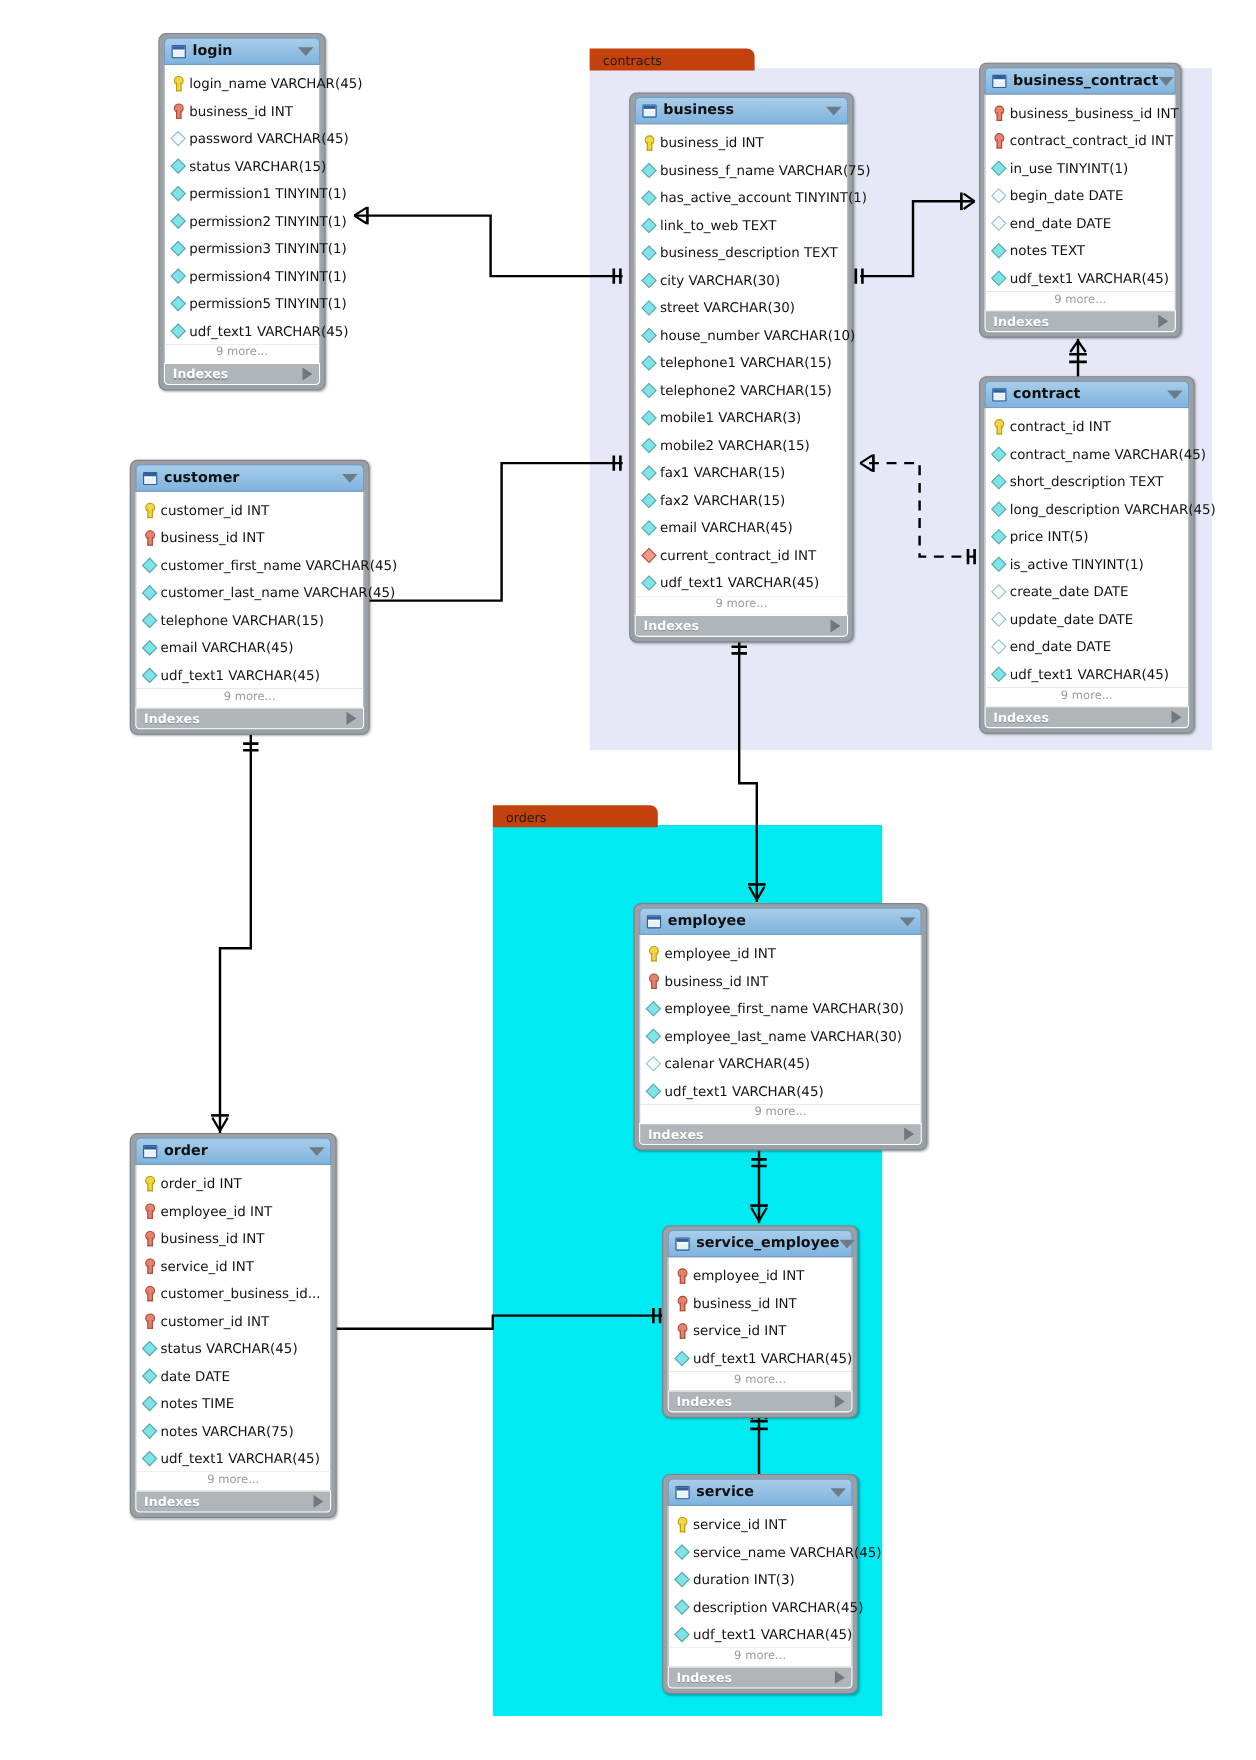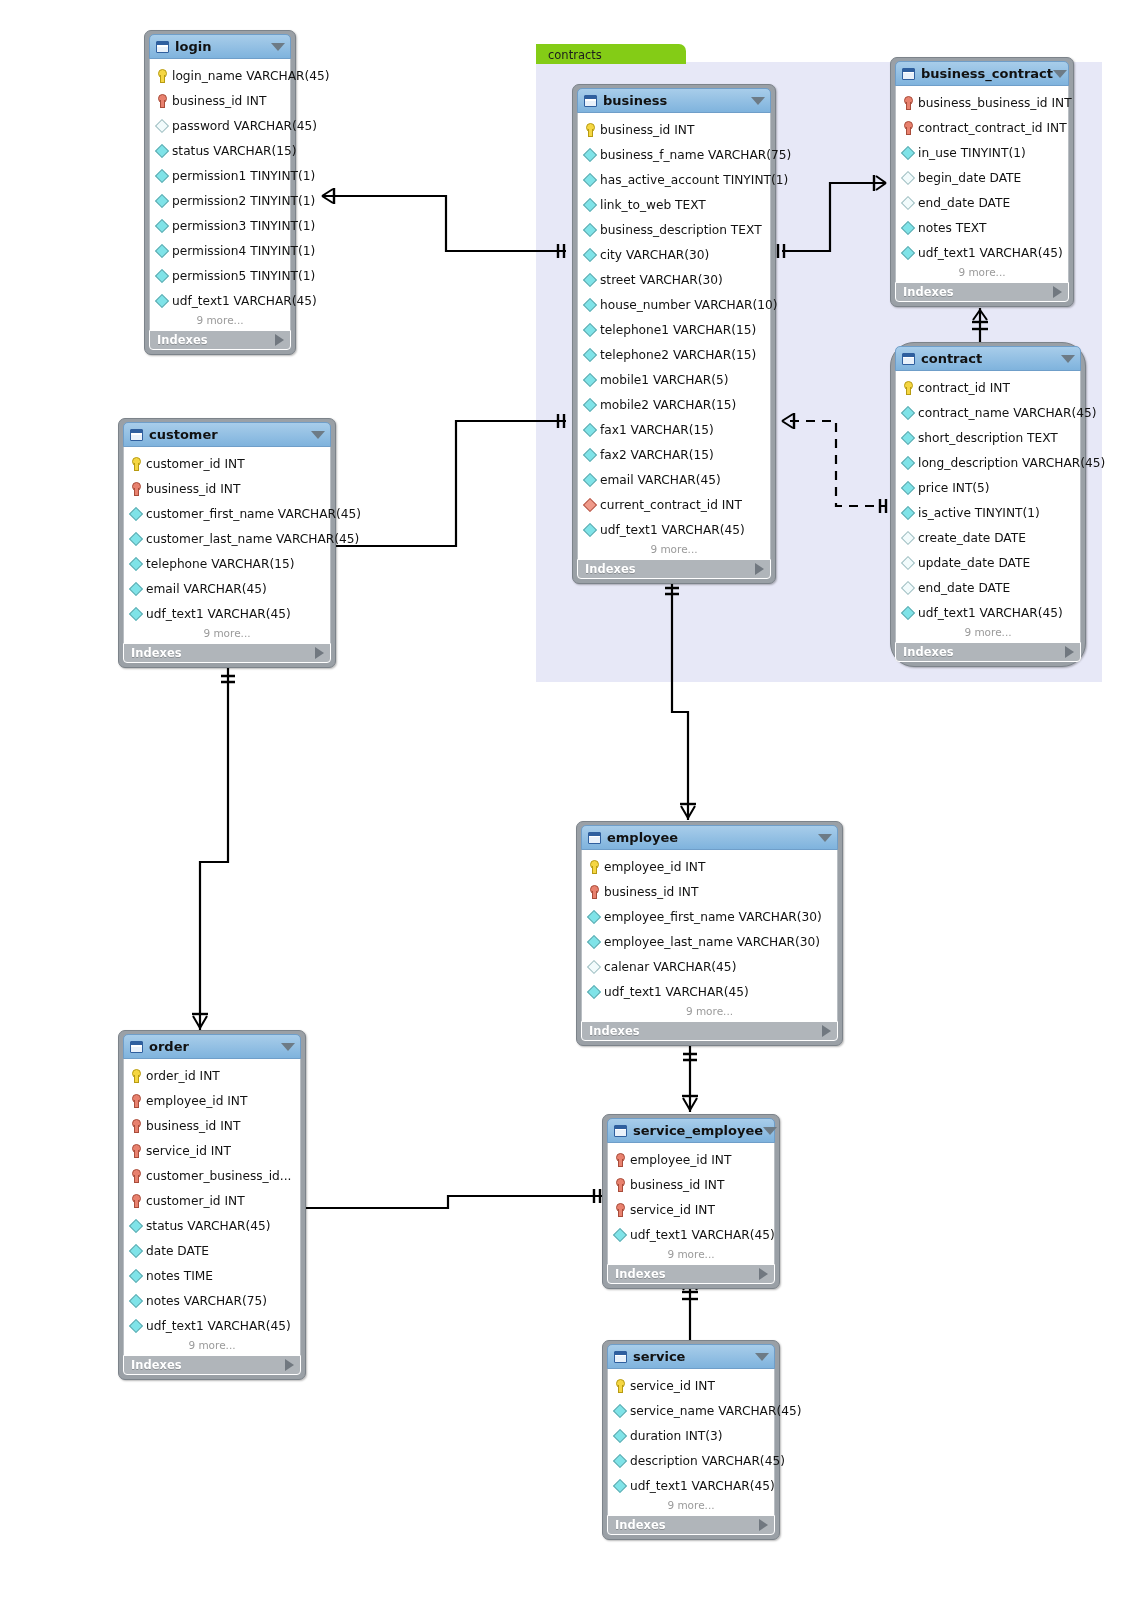--- a/index.html
+++ b/index.html
@@ -11,21 +11,21 @@
     font-family:"DejaVu Sans", sans-serif;
     overflow:hidden;
   }
   #canvas { position:absolute; inset:0; }
 
   
   .group { position:absolute; }
   .group .tab {
     position:absolute; top:0; left:0;
     height:20px; padding:2px 10px 0 12px;
-    background:#84cc16;
+    background:#c2410c;
     border-radius:0 7px 0 0;
     font-size:11.5px; color:#1d1d1d;
     line-height:18px;
     white-space:nowrap;
     min-width:150px;
   }
   .group .body {
     position:absolute; left:0; top:18px; right:0; bottom:0;
   }
   #group-contracts .body { background:#e7e8f7; }
@@ -160,20 +160,24 @@
 </head>
 <body>
 
 <div id="canvas">
 
   <div class="group" id="group-contracts" style="left:536px; top:44px; width:566px; height:638px;">
     <div class="body"></div>
     <div class="tab">contracts</div>
   </div>
 
+  <div class="group" id="group-orders" style="left:448px; top:732px; width:354px; height:828px;">
+    <div class="body"></div>
+    <div class="tab">orders</div>
+  </div>
 
   <svg class="conn" viewBox="0 0 1142 1600" xmlns="http://www.w3.org/2000/svg">
     <g stroke="#000" stroke-width="2.2" fill="none">
 
       <path d="M322 196 L446 196 L446 251 L566 251"></path>
 
       <path d="M322 196 L333 189 M322 196 L333 203" stroke-width="2"></path>
       <path d="M334 188 L334 204" stroke-width="2.4"></path>
 
       <path d="M558 244 L558 258 M564 244 L564 258" stroke-width="2.4"></path>
@@ -424,21 +428,21 @@
       <div class="col">
           <span class="g dia"></span>
           <span class="lbl">telephone1 VARCHAR(15)</span>
         </div>
       <div class="col">
           <span class="g dia"></span>
           <span class="lbl">telephone2 VARCHAR(15)</span>
         </div>
       <div class="col">
           <span class="g dia"></span>
-          <span class="lbl">mobile1 VARCHAR(5)</span>
+          <span class="lbl">mobile1 VARCHAR(3)</span>
         </div>
       <div class="col">
           <span class="g dia"></span>
           <span class="lbl">mobile2 VARCHAR(15)</span>
         </div>
       <div class="col">
           <span class="g dia"></span>
           <span class="lbl">fax1 VARCHAR(15)</span>
         </div>
       <div class="col">
@@ -501,21 +505,21 @@
           <span class="lbl">udf_text1 VARCHAR(45)</span>
         </div>
     </div>
     <div class="more">9 more...</div>
     <div class="idx">
       <span class="ilbl">Indexes</span>
       <span class="itri"></span>
     </div>
   </div>
 
-  <div class="tbl" style="left:890px; top:342px; width:196px;border-radius:24px;">
+  <div class="tbl" style="left:890px; top:342px; width:196px;">
     <div class="hdr">
       <span class="tbl-ico"></span>
       <span class="tname">contract</span>
       <span class="caret"></span>
     </div>
     <div class="cols">
       <div class="col">
           <span class="g key"></span>
           <span class="lbl">contract_id INT</span>
         </div>

